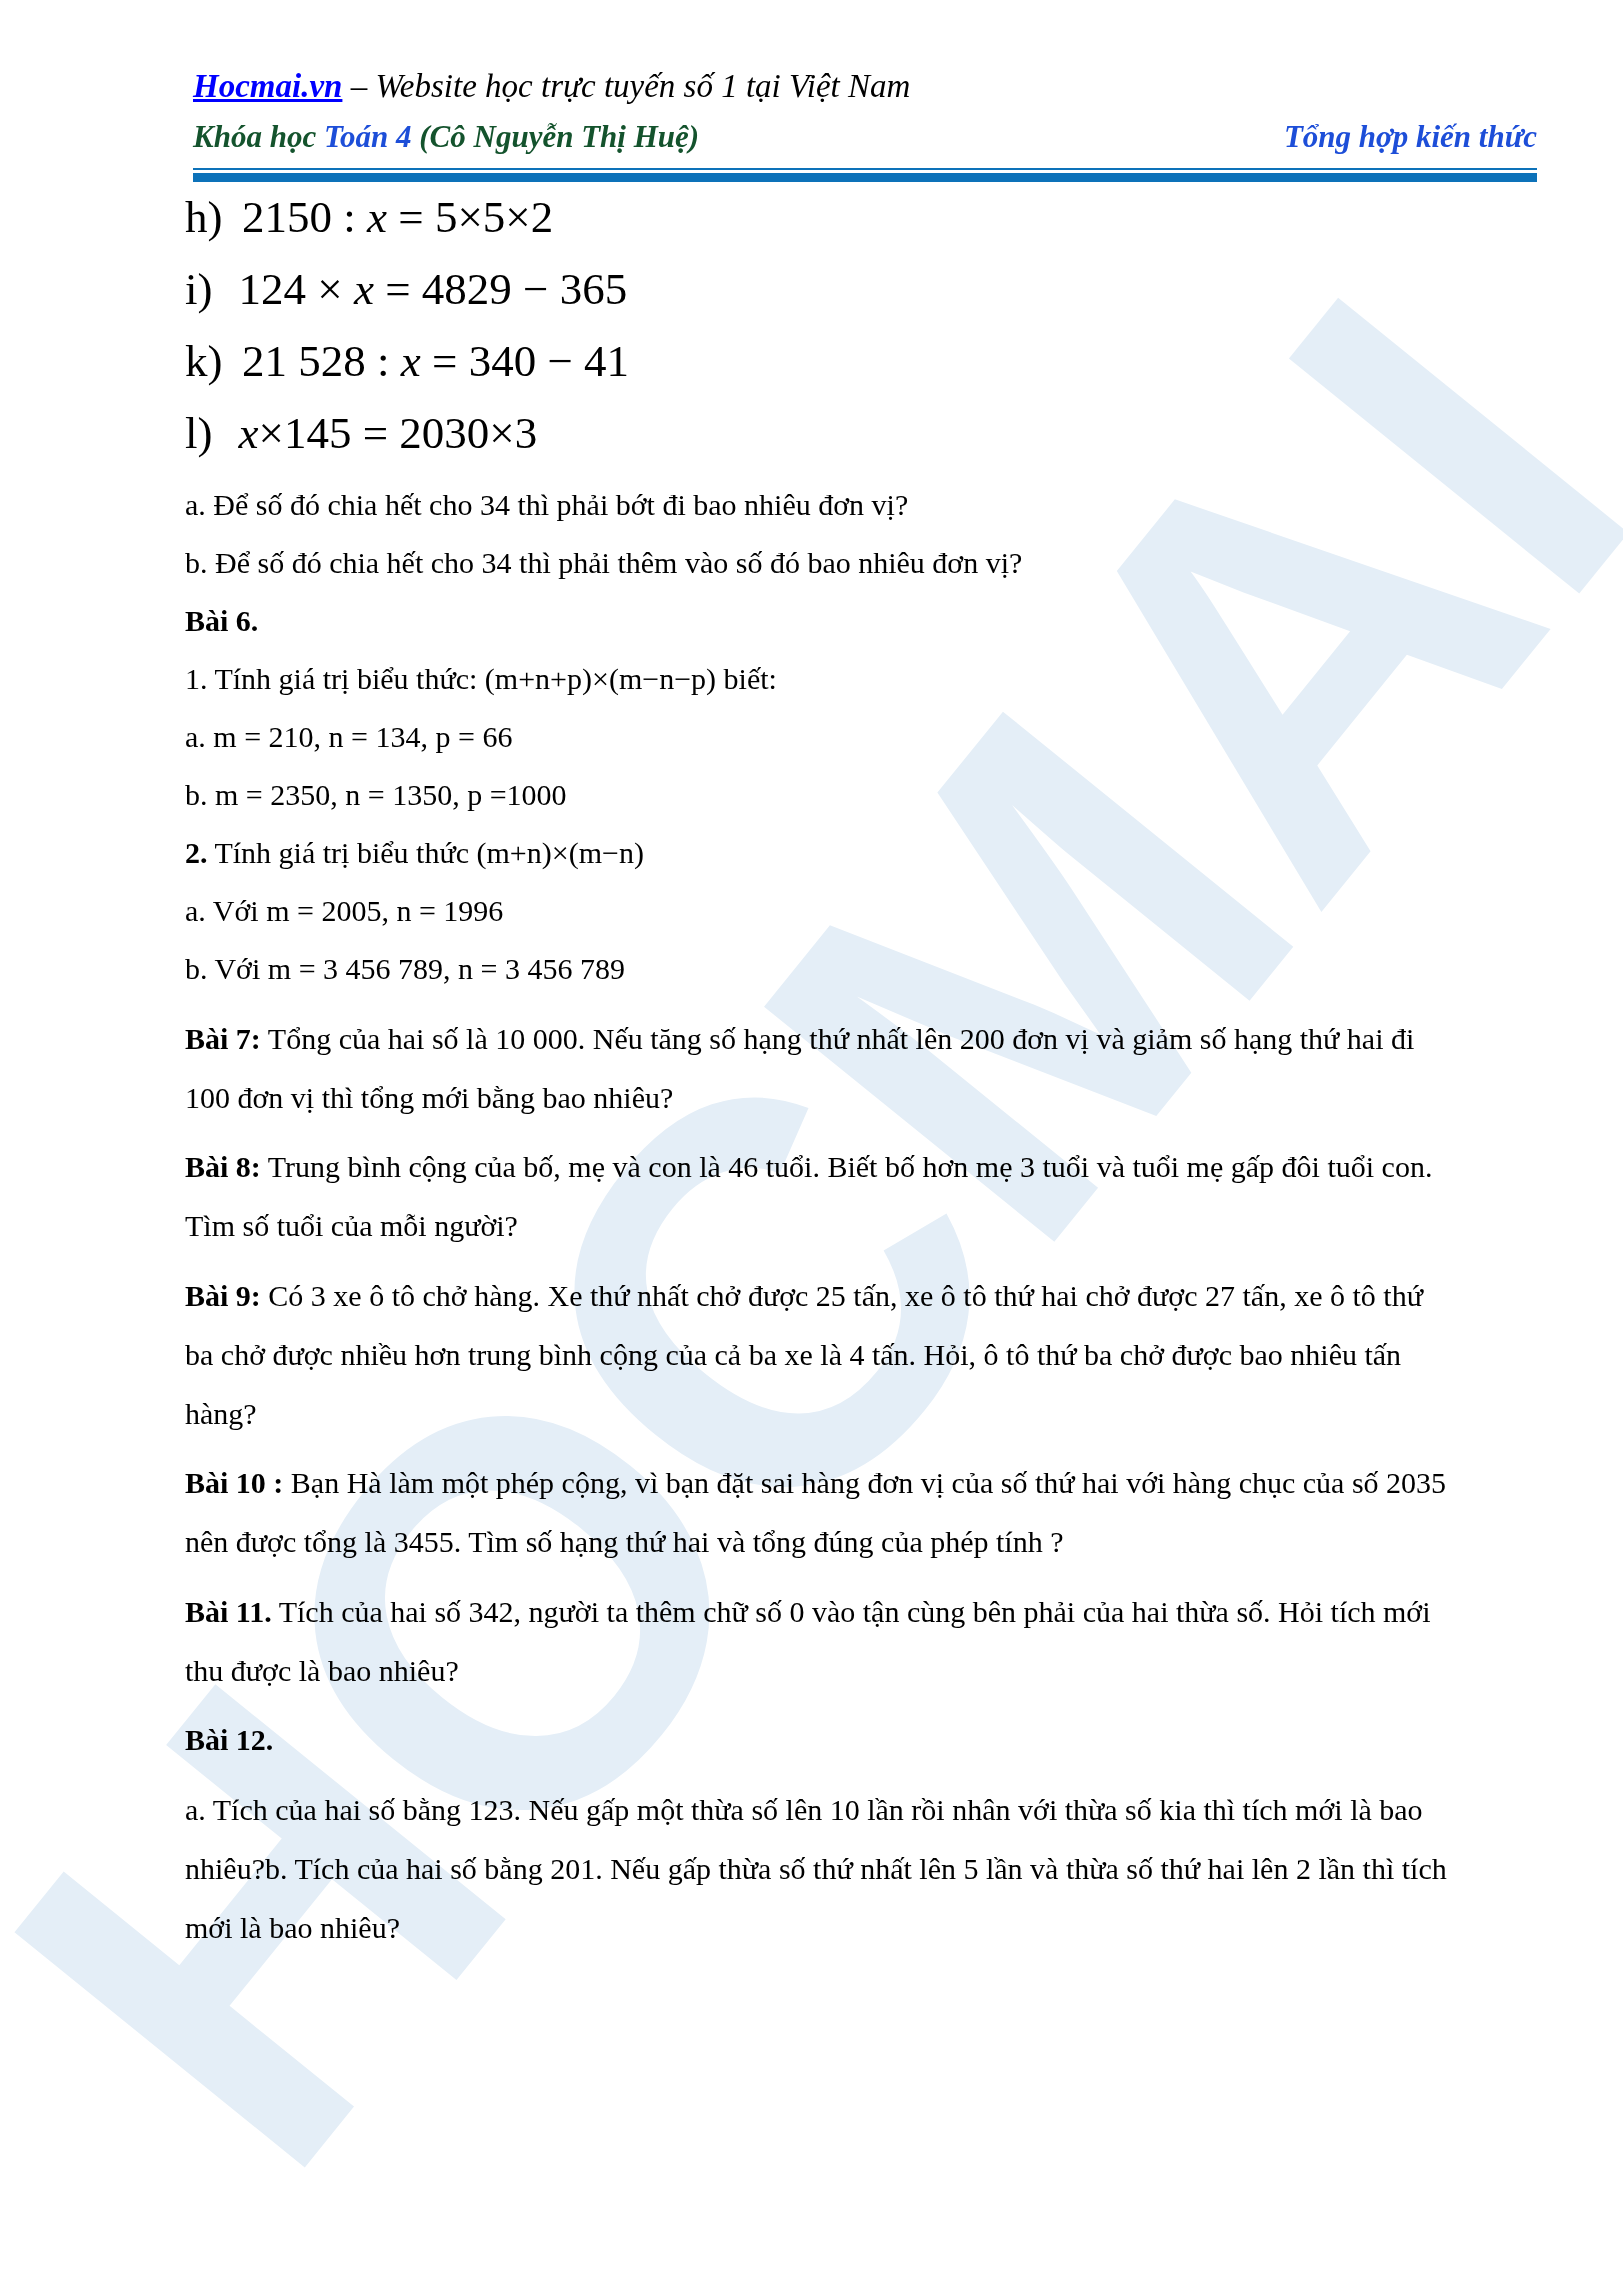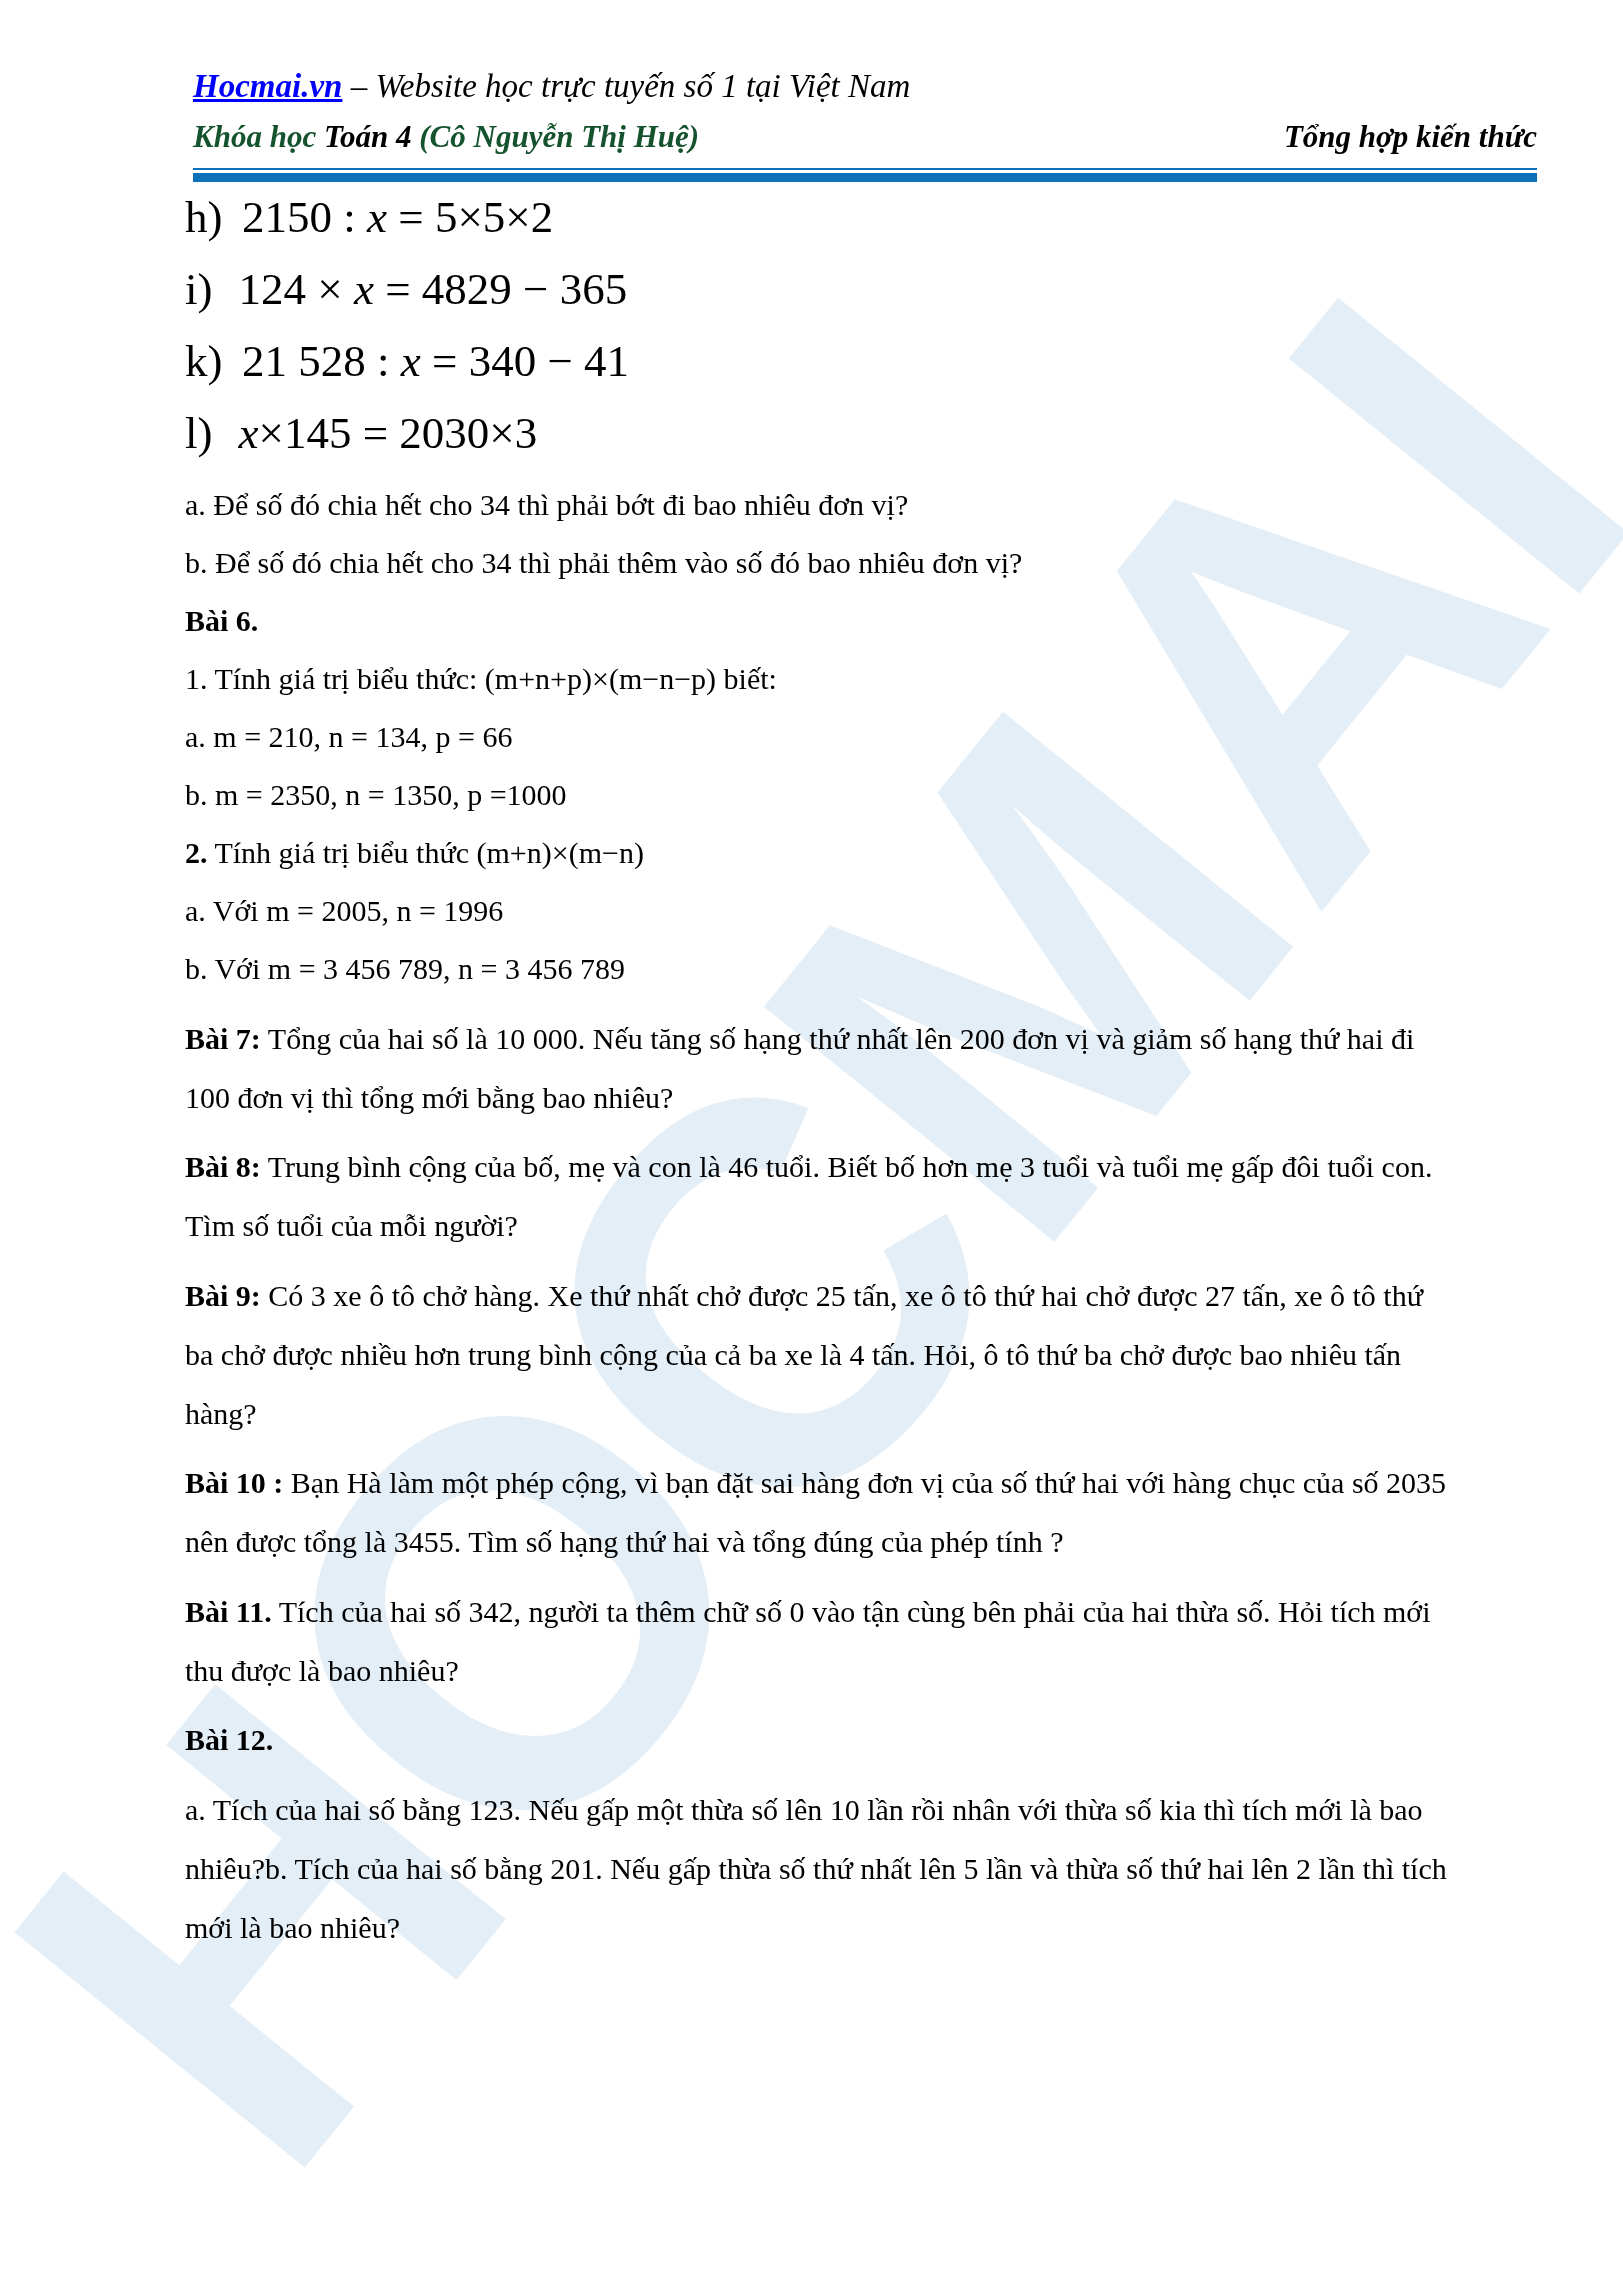--- a/index.html
+++ b/index.html
@@ -52,21 +52,21 @@
   .hdr2 {
     display:flex;
     justify-content:space-between;
     align-items:baseline;
     font-size:31px;
     font-weight:bold;
     font-style:italic;
     line-height:1.25;
   }
   .c-blue { color:#14532d; }
-  .c-red  { color:#000000; }
+  .c-red  { color:#1d4ed8; }
   .rule-thin  { height:2.6px;  background:#0d72b9; margin-top:10.5px; }
   .rule-thick { height:9.2px; background:#0d72b9; margin-top:2.6px; }
 
   
   main {
     position:absolute;
     left:185px; top:188px;
     width:1268px;
     z-index:1;
     font-size:30px;

